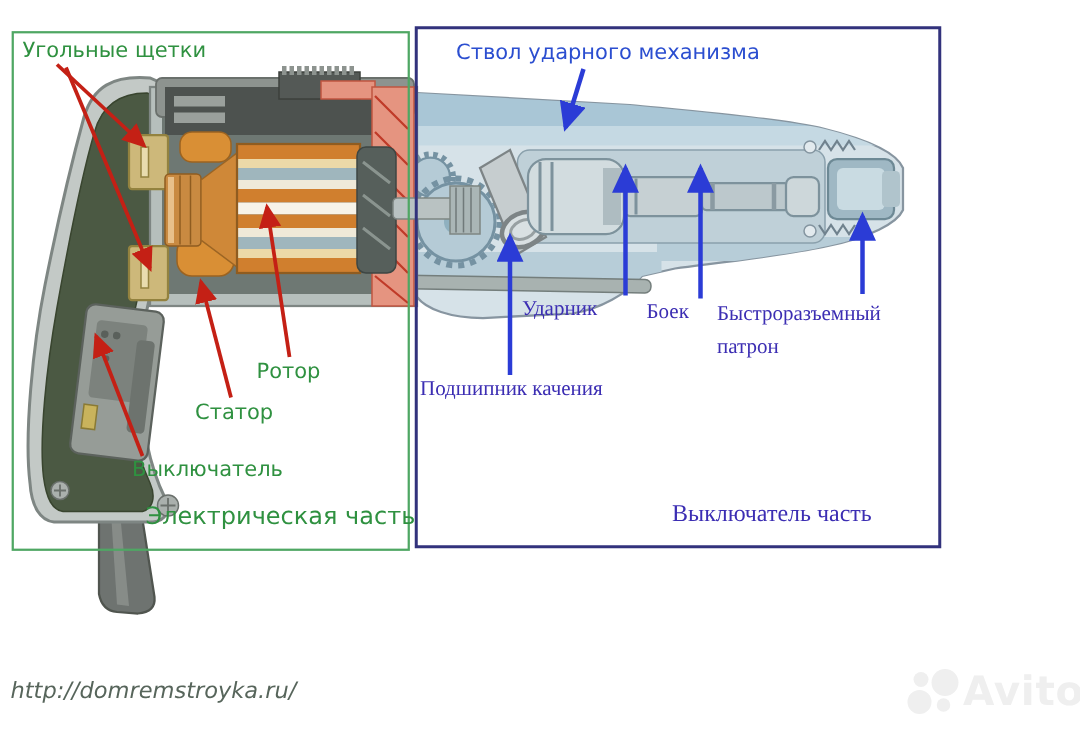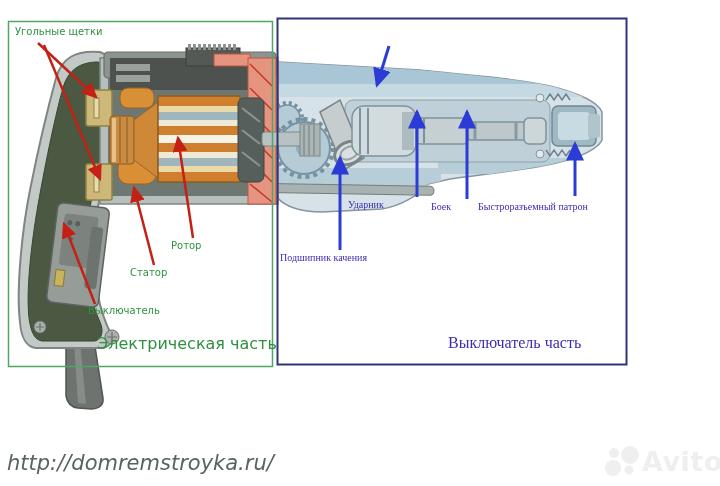--- a/index.html
+++ b/index.html
@@ -1,28 +1,28 @@
 <!DOCTYPE html>
 <html style="--green-label: #2f9140; --green-border: #4fa763; --navy-border: #32327c; --blue-label: #2b4ed0; --indigo-label: #3c2eb3; --red-arrow: #c42015; --blue-arrow: #2b3cd6; --url-text: #57655b; --watermark: #efefef;"><head>
 <meta charset="utf-8">
 <style>
   html,body{margin:0;padding:0;background:#ffffff;}
   #stage{
     position:relative;width:720px;height:486px;background:#ffffff;overflow:hidden;
     font-family:"DejaVu Sans","Liberation Sans",sans-serif;
   }
   #art{position:absolute;left:0;top:0;}
-  .label{position:absolute;font-size:10px;line-height:1.2;white-space:nowrap;}
+  .label{position:absolute;font-size:14px;line-height:1.2;white-space:nowrap;}
   .lbl-green{color:var(--green-label,#2f9140);}
   .lbl-blue{color:var(--blue-label,#2b4ed0);}
   .lbl-indigo{color:var(--indigo-label,#3c2eb3);font-family:Liberation Serif, serif;}
   .section-title{font-size:16px;}
   .wrap{white-space:normal;text-align:left;}
   #footer-url{
-    position:absolute;left:7px;top:451px;font-size:21px;font-style:italic;
+    position:absolute;left:7px;top:451px;font-size:15px;font-style:italic;
     color:var(--url-text,#57655b);
   }
   #watermark{
     position:absolute;left:604px;top:444px;display:flex;align-items:center;
     color:var(--watermark,#efefef);
   }
   #watermark .wm-text{font-size:27px;font-weight:bold;letter-spacing:.5px;}
 </style>
 </head>
 <body>
@@ -203,20 +203,21 @@
       <line x1="389" y1="46" x2="377" y2="85" marker-end="url(#ah-blue)"></line>
       <line x1="417" y1="197" x2="417" y2="112" marker-end="url(#ah-blue)"></line>
       <line x1="467" y1="199" x2="467" y2="112" marker-end="url(#ah-blue)"></line>
       <line x1="575" y1="196" x2="575" y2="144" marker-end="url(#ah-blue)"></line>
       <line x1="340" y1="250" x2="340" y2="158" marker-end="url(#ah-blue)"></line>
     </g>
   </svg>
 
   <div class="label lbl-green" style="left:15px;top:26px;">Угольные щетки</div>
 
+  <div class="label lbl-blue" style="left:304px;top:27px;">Ствол ударного механизма</div>
 
   <div class="label lbl-green" style="left:171px;top:240px;">Ротор</div>
 
   <div class="label lbl-green" style="left:130px;top:267px;">Статор</div>
 
   <div class="label lbl-green" style="left:88px;top:305px;">Выключатель</div>
 
   <div class="label lbl-green section-title" style="left:97px;top:334px;">Электрическая часть</div>
 
   <div class="label lbl-indigo" style="left:348px;top:199px;">Ударник</div>

